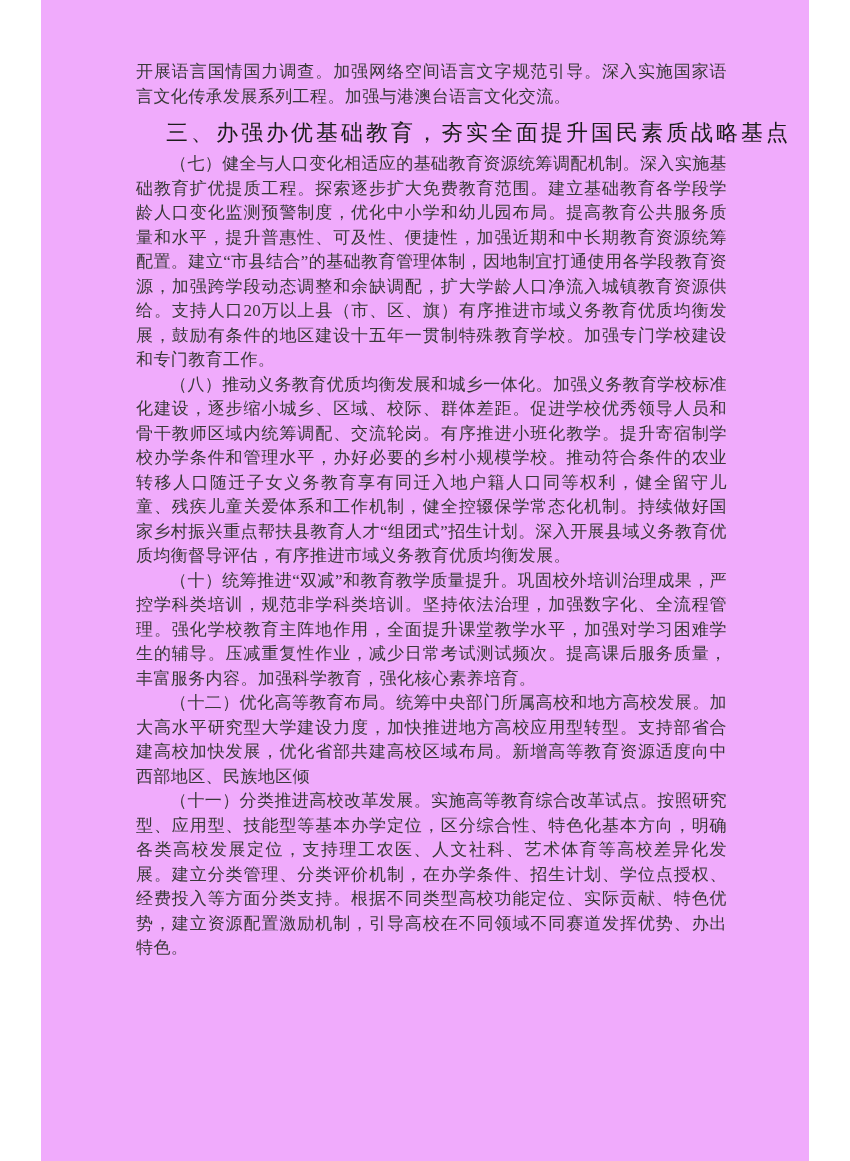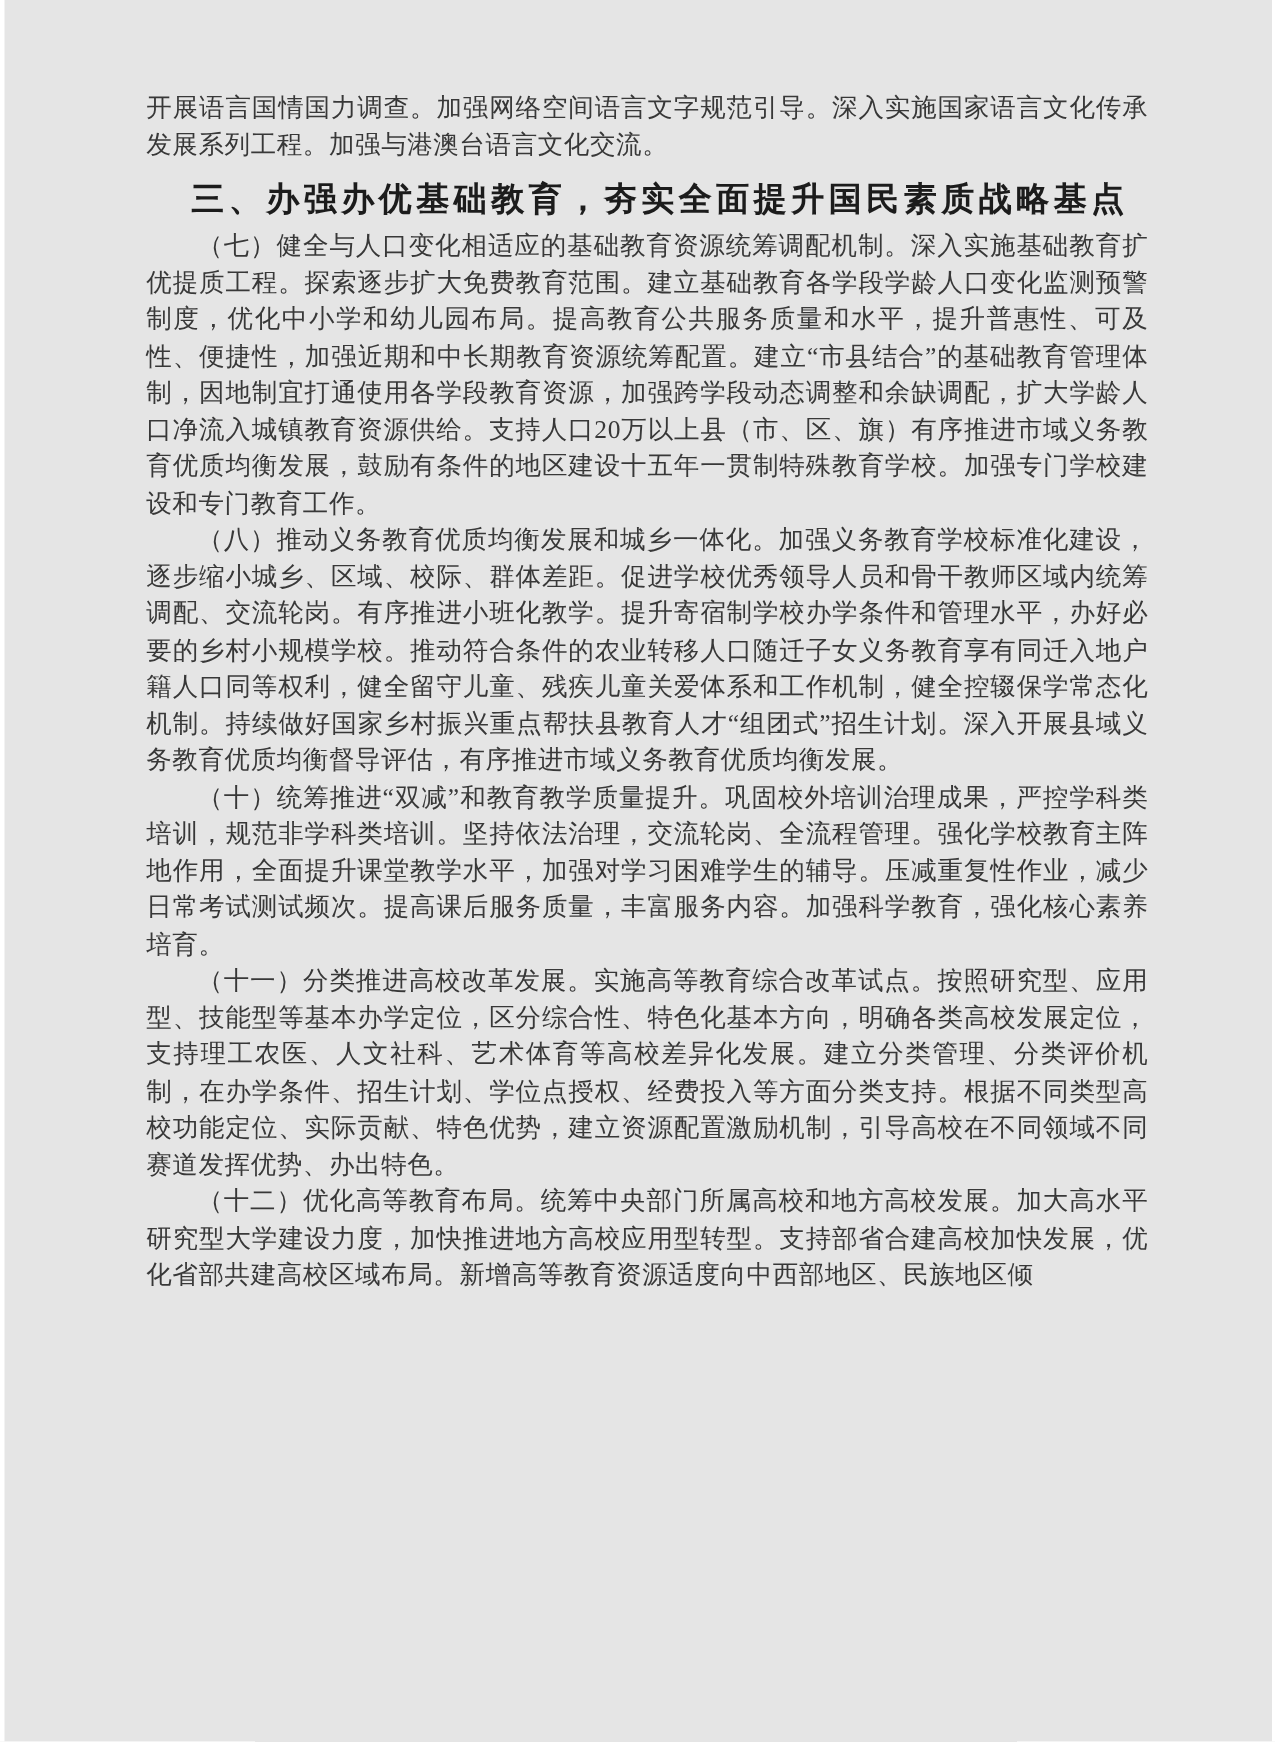--- a/index.html
+++ b/index.html
@@ -2,24 +2,24 @@
 <html lang="zh"><head>
 <meta charset="utf-8">
 <style>
   html, body {
     margin: 0;
     padding: 0;
     background: #ffffff;
   }
   .doc-page {
     box-sizing: border-box;
-    width: 845px;
+    width: 768px;
     height: 1161px;
     margin: 0 auto;
-    background: #e5e5e5;
+    background: #f0abfc;
     padding: 60px 82px 0 95px;
     overflow: hidden;
     font-family: "Liberation Serif", "DejaVu Serif", serif;
     color: #383838;
   }
   .body-para {
     margin: 0;
     font-size: 17px;
     line-height: 24.5px;
     letter-spacing: 0.4px;
@@ -27,21 +27,21 @@
     text-justify: inter-ideograph;
     text-indent: 2em;
     word-break: break-all;
   }
   .body-para.no-indent {
     text-indent: 0;
   }
   .section-heading {
     margin: 9px 0 4px 0;
     font-family: "Liberation Sans", "DejaVu Sans", sans-serif;
-    font-weight: bold;
+    font-weight: normal;
     color: #1c1c1c;
     font-size: 22px;
     line-height: 30px;
     letter-spacing: 3px;
     text-indent: 30px;
     white-space: nowrap;
   }
 </style>
 </head>
 <body>
@@ -50,20 +50,20 @@
 
   <p class="body-para no-indent">开展语言国情国力调查。加强网络空间语言文字规范引导。深入实施国家语言文化传承发展系列工程。加强与港澳台语言文化交流。</p>
 
   <h2 class="section-heading">三、办强办优基础教育，夯实全面提升国民素质战略基点</h2>
 
   <p class="body-para">（七）健全与人口变化相适应的基础教育资源统筹调配机制。深入实施基础教育扩优提质工程。探索逐步扩大免费教育范围。建立基础教育各学段学龄人口变化监测预警制度，优化中小学和幼儿园布局。提高教育公共服务质量和水平，提升普惠性、可及性、便捷性，加强近期和中长期教育资源统筹配置。建立“市县结合”的基础教育管理体制，因地制宜打通使用各学段教育资源，加强跨学段动态调整和余缺调配，扩大学龄人口净流入城镇教育资源供给。支持人口20万以上县（市、区、旗）有序推进市域义务教育优质均衡发展，鼓励有条件的地区建设十五年一贯制特殊教育学校。加强专门学校建设和专门教育工作。</p>
 
   <p class="body-para">（八）推动义务教育优质均衡发展和城乡一体化。加强义务教育学校标准化建设，逐步缩小城乡、区域、校际、群体差距。促进学校优秀领导人员和骨干教师区域内统筹调配、交流轮岗。有序推进小班化教学。提升寄宿制学校办学条件和管理水平，办好必要的乡村小规模学校。推动符合条件的农业转移人口随迁子女义务教育享有同迁入地户籍人口同等权利，健全留守儿童、残疾儿童关爱体系和工作机制，健全控辍保学常态化机制。持续做好国家乡村振兴重点帮扶县教育人才“组团式”招生计划。深入开展县域义务教育优质均衡督导评估，有序推进市域义务教育优质均衡发展。</p>
 
 
-  <p class="body-para">（十）统筹推进“双减”和教育教学质量提升。巩固校外培训治理成果，严控学科类培训，规范非学科类培训。坚持依法治理，交流轮岗、全流程管理。强化学校教育主阵地作用，全面提升课堂教学水平，加强对学习困难学生的辅导。压减重复性作业，减少日常考试测试频次。提高课后服务质量，丰富服务内容。加强科学教育，强化核心素养培育。</p>
+  <p class="body-para">（十）统筹推进“双减”和教育教学质量提升。巩固校外培训治理成果，严控学科类培训，规范非学科类培训。坚持依法治理，加强数字化、全流程管理。强化学校教育主阵地作用，全面提升课堂教学水平，加强对学习困难学生的辅导。压减重复性作业，减少日常考试测试频次。提高课后服务质量，丰富服务内容。加强科学教育，强化核心素养培育。</p>
 
 
+  <p class="body-para">（十二）优化高等教育布局。统筹中央部门所属高校和地方高校发展。加大高水平研究型大学建设力度，加快推进地方高校应用型转型。支持部省合建高校加快发展，优化省部共建高校区域布局。新增高等教育资源适度向中西部地区、民族地区倾</p>
+
   <p class="body-para">（十一）分类推进高校改革发展。实施高等教育综合改革试点。按照研究型、应用型、技能型等基本办学定位，区分综合性、特色化基本方向，明确各类高校发展定位，支持理工农医、人文社科、艺术体育等高校差异化发展。建立分类管理、分类评价机制，在办学条件、招生计划、学位点授权、经费投入等方面分类支持。根据不同类型高校功能定位、实际贡献、特色优势，建立资源配置激励机制，引导高校在不同领域不同赛道发挥优势、办出特色。</p>
-
-  <p class="body-para">（十二）优化高等教育布局。统筹中央部门所属高校和地方高校发展。加大高水平研究型大学建设力度，加快推进地方高校应用型转型。支持部省合建高校加快发展，优化省部共建高校区域布局。新增高等教育资源适度向中西部地区、民族地区倾</p>
 
 </div>
 
 </body></html>

